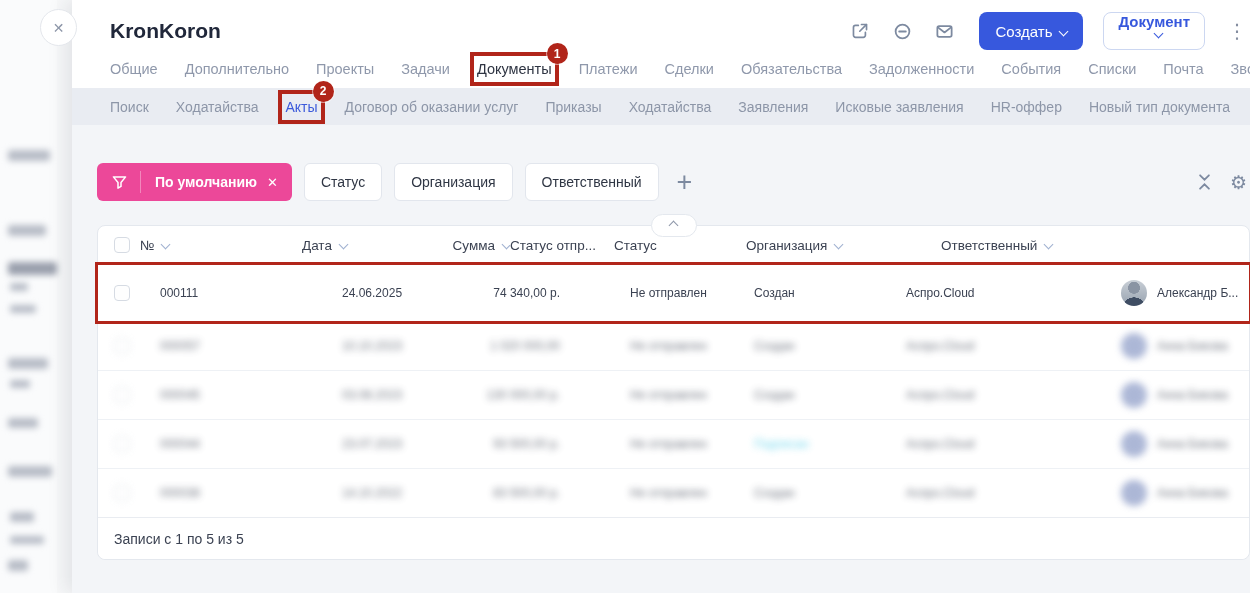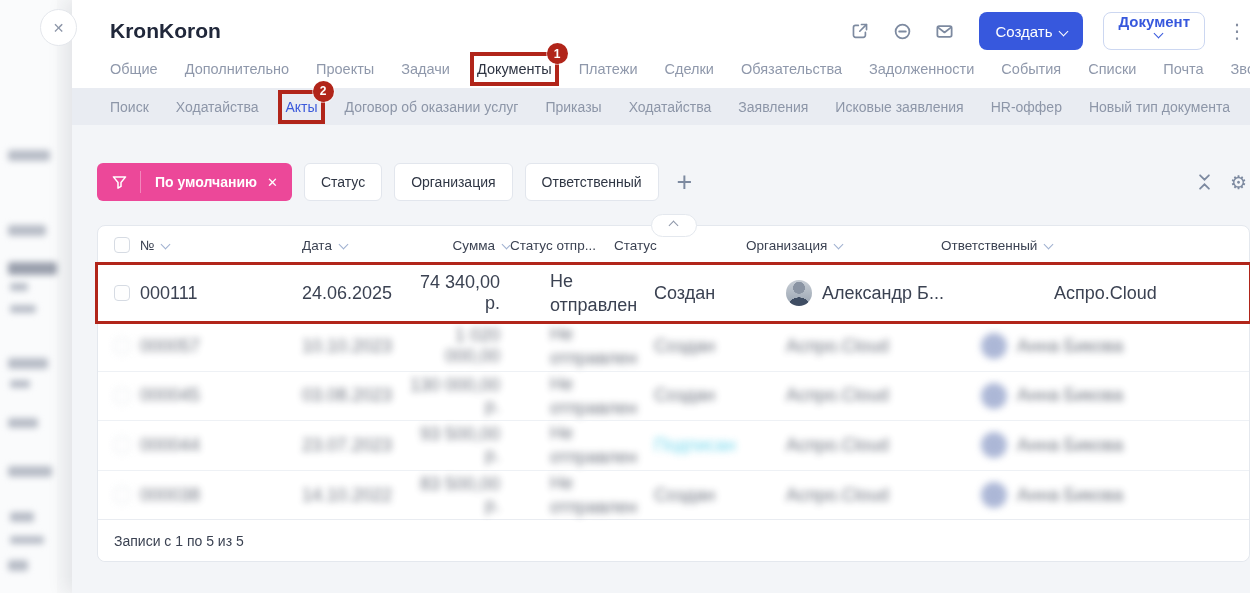--- a/index.html
+++ b/index.html
@@ -122,21 +122,21 @@
   .c0 { width:42px; padding-left:16px; }
   .c1 { width:162px; }
   .c2 { width:100px; }
   .c3 { width:108px; text-align:right; padding-right:0; }
   .c4 { width:104px; }
   .c5 { width:132px; }
   .c6 { width:195px; }
   .c7 { flex:1; }
 
   .t-row { position:relative; border-top:1px solid #eef1f5; }
-  .row-cells { display:flex; align-items:center; min-height:48px; font-size:18px; color:#3b4252; }
+  .row-cells { display:flex; align-items:center; min-height:48px; font-size:12px; color:#3b4252;gap:20px; }
   .t-row.first .row-cells { min-height:56px; }
   .t-row.blurred .row-cells { filter:blur(3.5px); opacity:.72; }
   .cell { padding-right:10px; overflow:hidden; }
   .row-anno {
     position:absolute; left:-3px; right:-3px; top:-3px; bottom:-3px;
     border:3.5px solid #b1251a; z-index:6; pointer-events:none;
   }
   .cbx { width:16px; height:16px; border:1px solid #d6dbe3; border-radius:4px; background:#fefefe; cursor:pointer; }
   .owner-cell { display:flex; align-items:center; }
   .avatar { width:26px; height:26px; border-radius:50%; margin-right:10px; flex:none; }
@@ -296,25 +296,25 @@
           <div class="t-row first">
             <div class="row-cells">
               <div class="cell c0">
                 <div class="cbx"></div>
               </div>
               <div class="cell c1">000111</div>
               <div class="cell c2">24.06.2025</div>
               <div class="cell c3">74 340,00 р.</div>
               <div class="cell c4 send-status">Не отправлен</div>
               <div class="cell c5"><span>Создан</span></div>
+              <div class="cell c6">Аспро.Cloud</div>
               <div class="cell c7 owner-cell">
                 <div class="avatar photo"></div>
                 <span>Александр Б...</span>
               </div>
-              <div class="cell c6">Аспро.Cloud</div>
             </div>
             <div class="row-anno"></div>
           </div>
           <div class="t-row blurred">
             <div class="row-cells">
               <div class="cell c0">
                 <div class="cbx"></div>
               </div>
               <div class="cell c1">000057</div>
               <div class="cell c2">10.10.2023</div>

